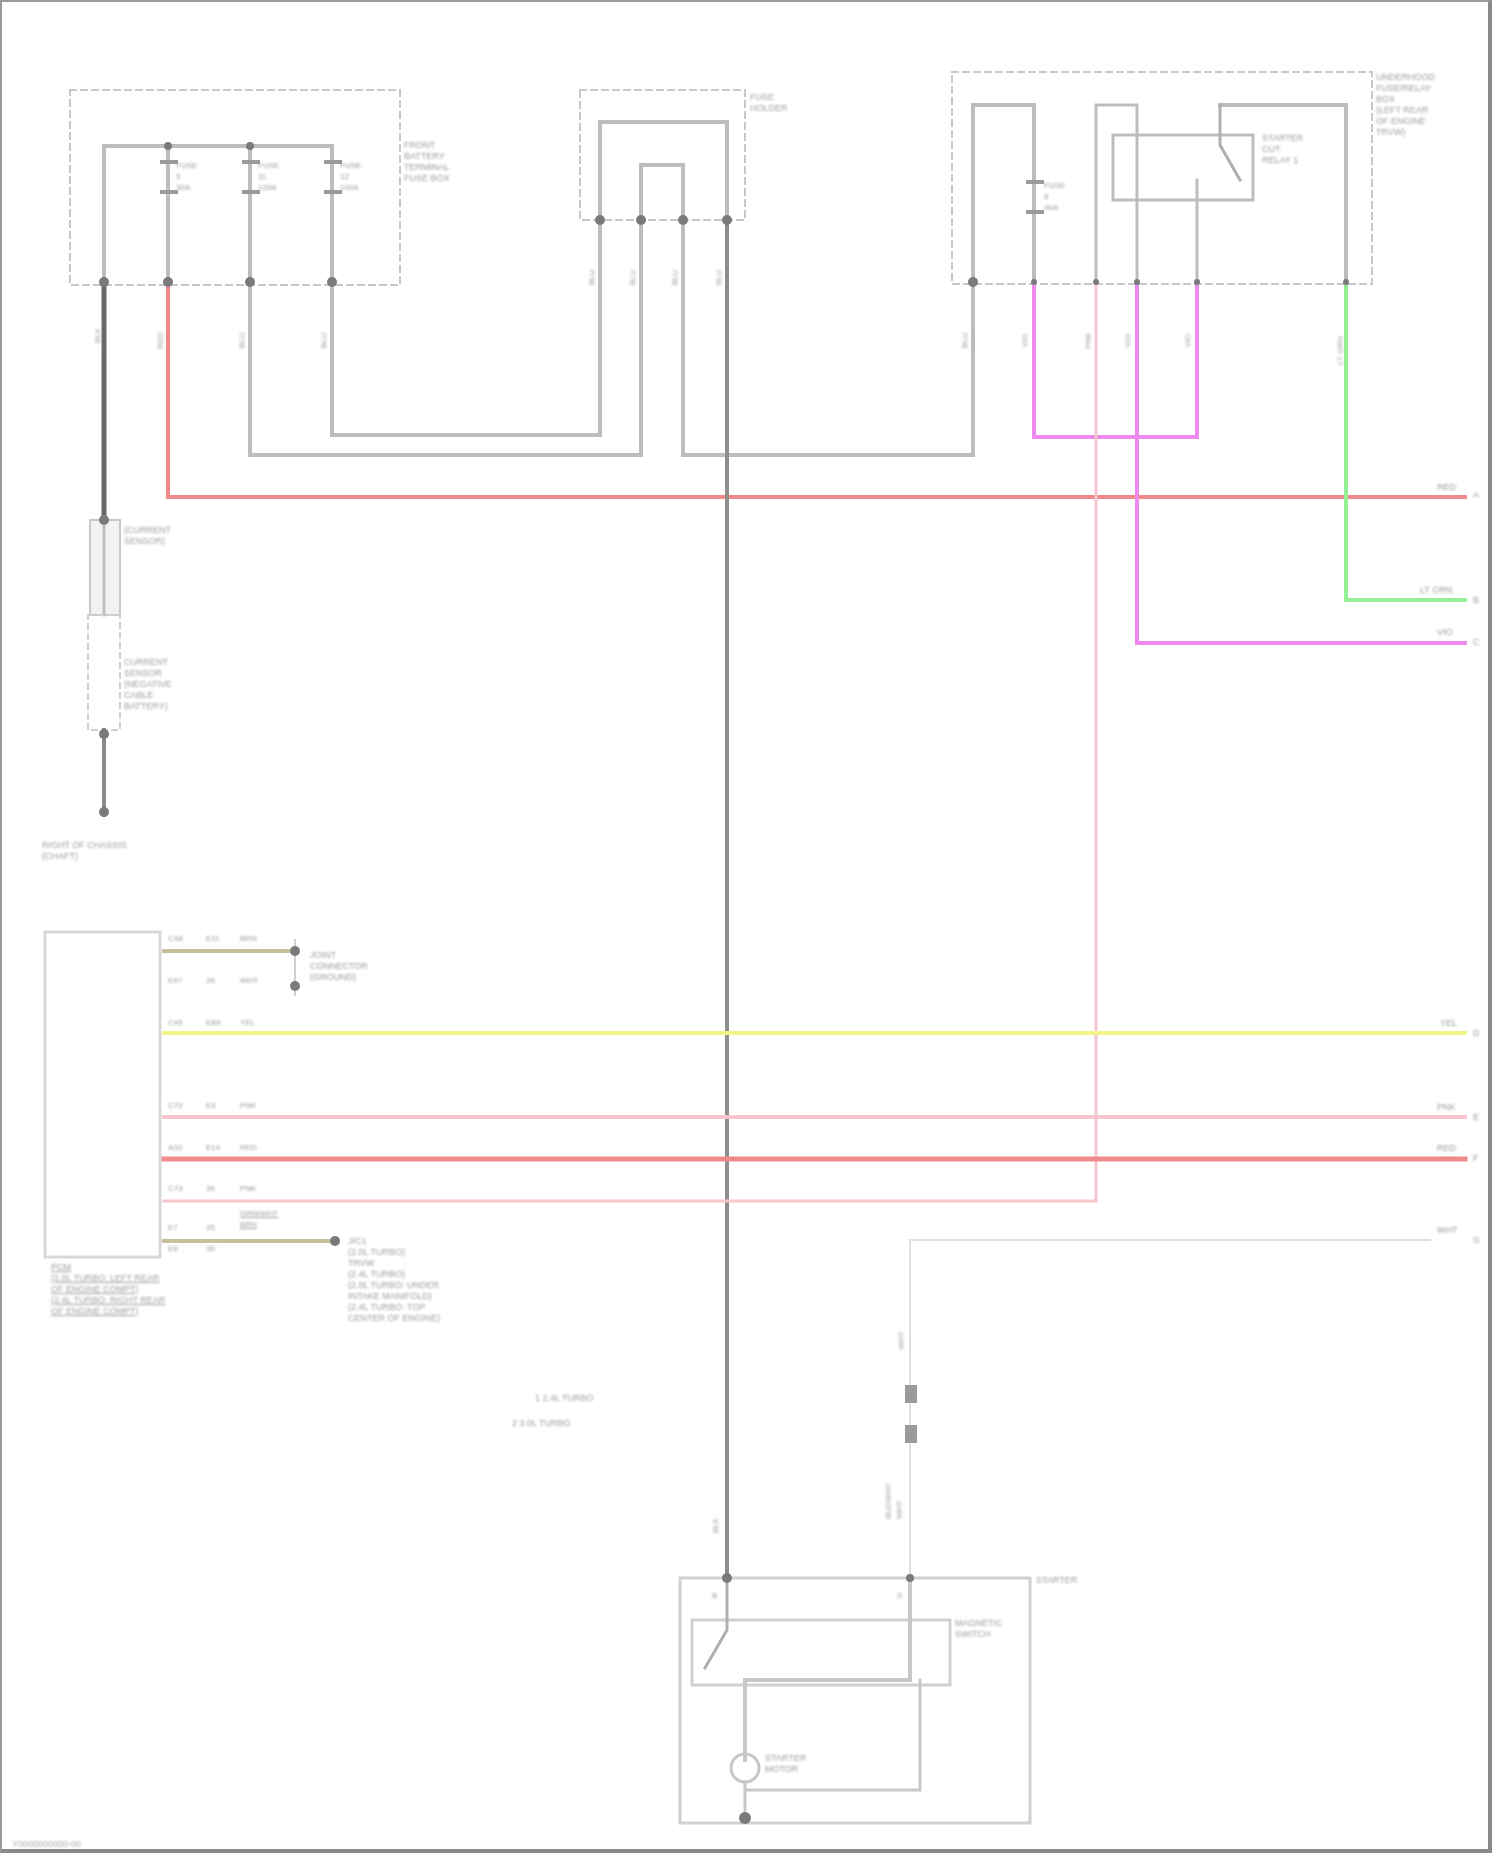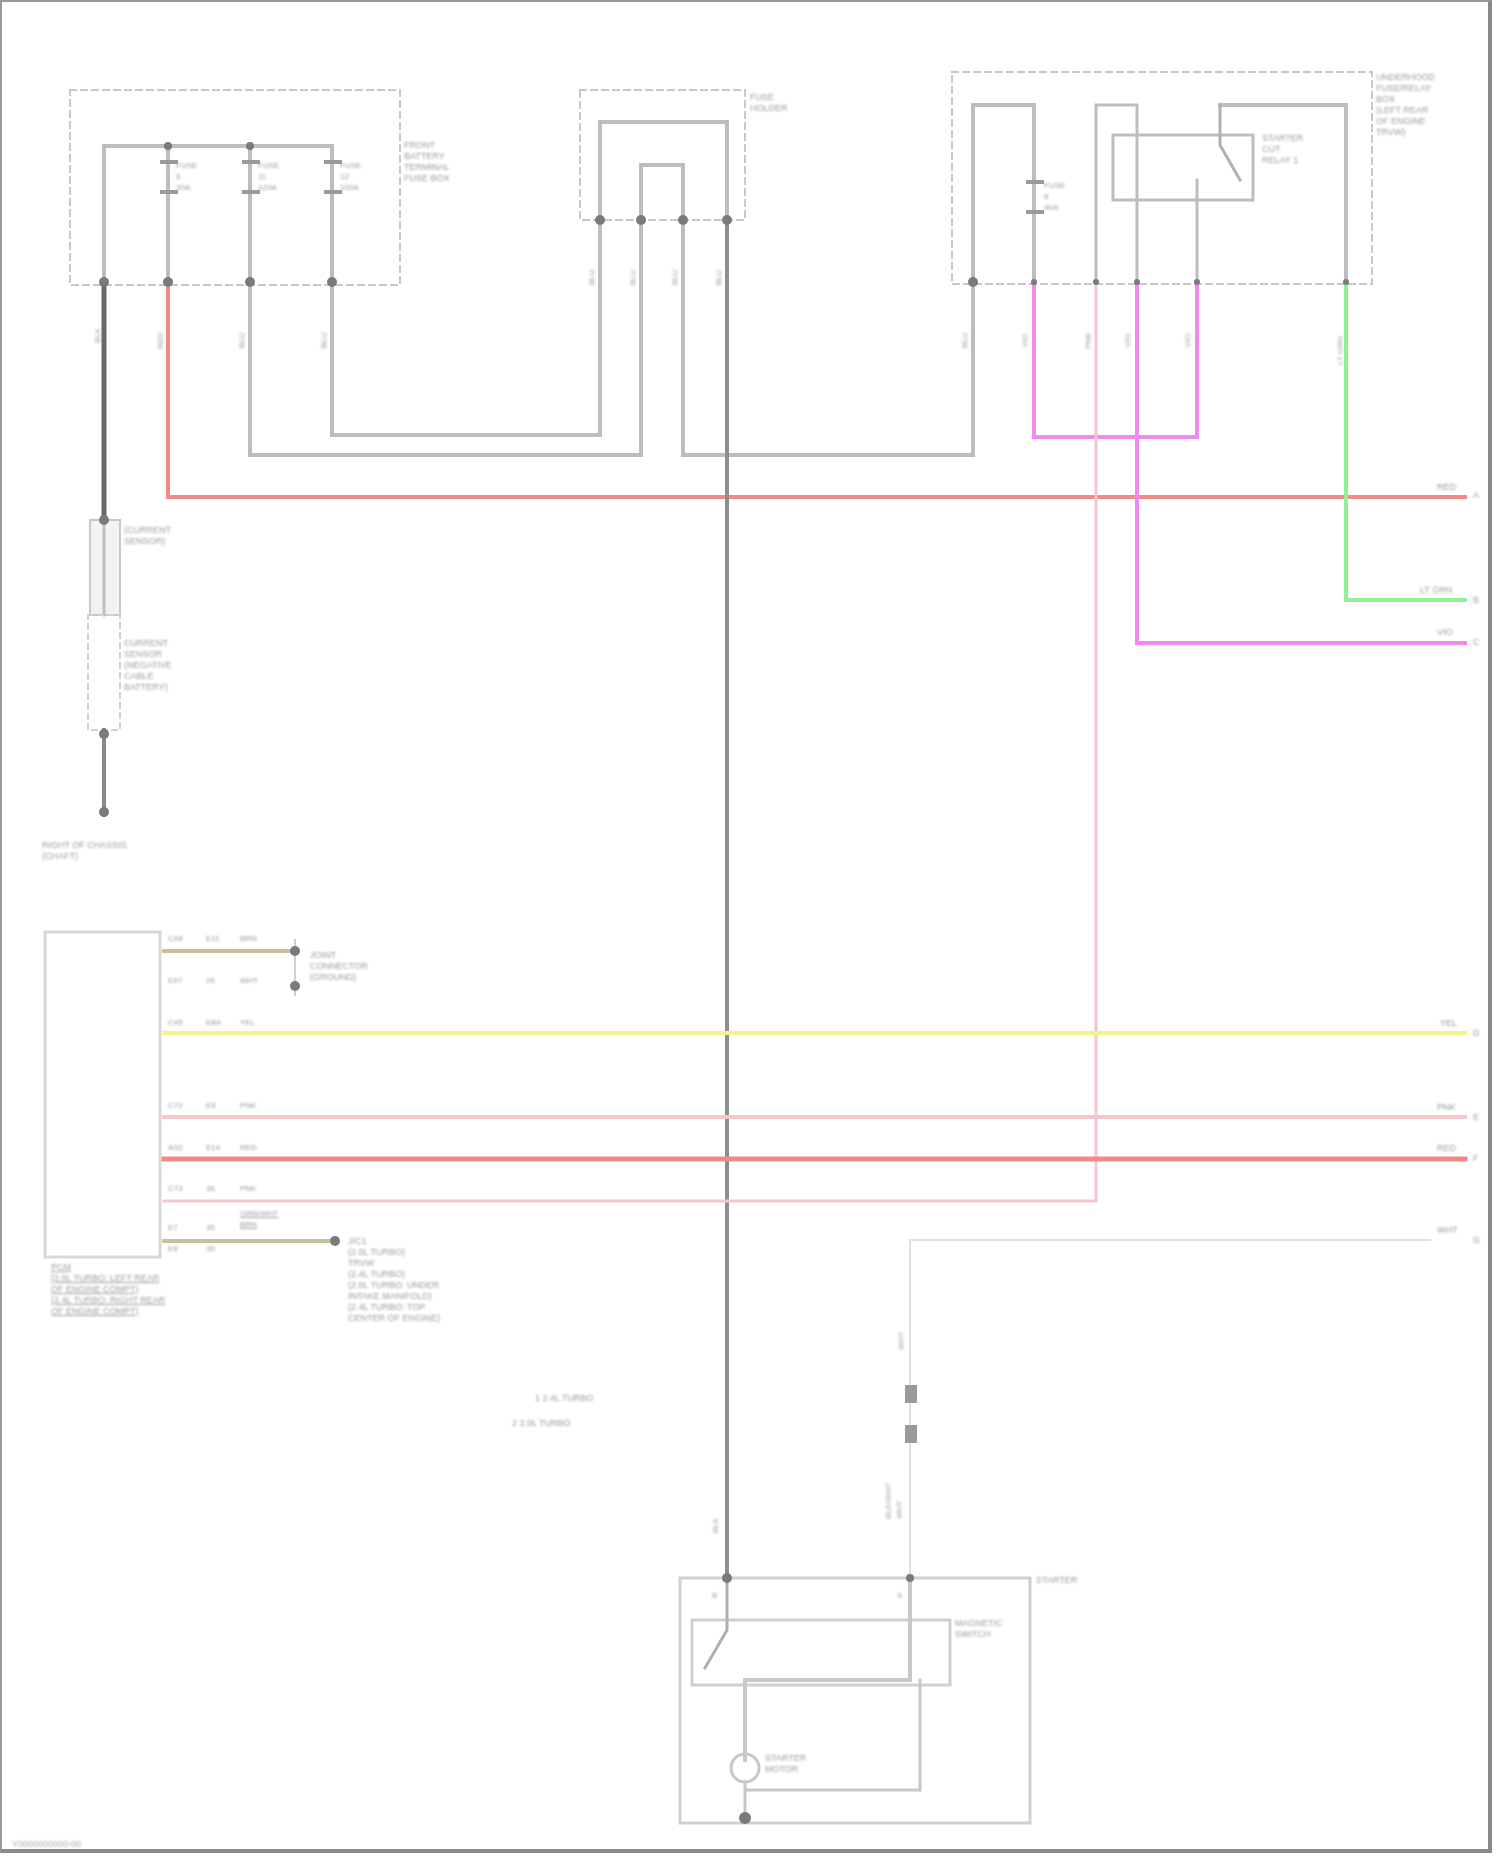--- a/index.html
+++ b/index.html
@@ -127,21 +127,21 @@
 FUSE/RELAY
 BOX
 (LEFT REAR
 OF ENGINE
 TRVW)</div>
 <div class="lbl" style="left:1262px;top:133px;">STARTER
 CUT
 RELAY 1</div>
 <div class="lbl" style="left:124px;top:525px;">(CURRENT
 SENSOR)</div>
-<div class="lbl" style="left:124px;top:638px;">CURRENT
+<div class="lbl" style="left:124px;top:657px;">CURRENT
 SENSOR
 (NEGATIVE
 CABLE
 BATTERY)</div>
 <div class="lbl" style="left:42px;top:840px;">RIGHT OF CHASSIS
 (CHAFT)</div>
 <div class="lbl" style="left:51px;top:1262px;text-decoration:underline;">PCM
 (2.0L TURBO: LEFT REAR
 OF ENGINE COMPT)
 (2.4L TURBO: RIGHT REAR

